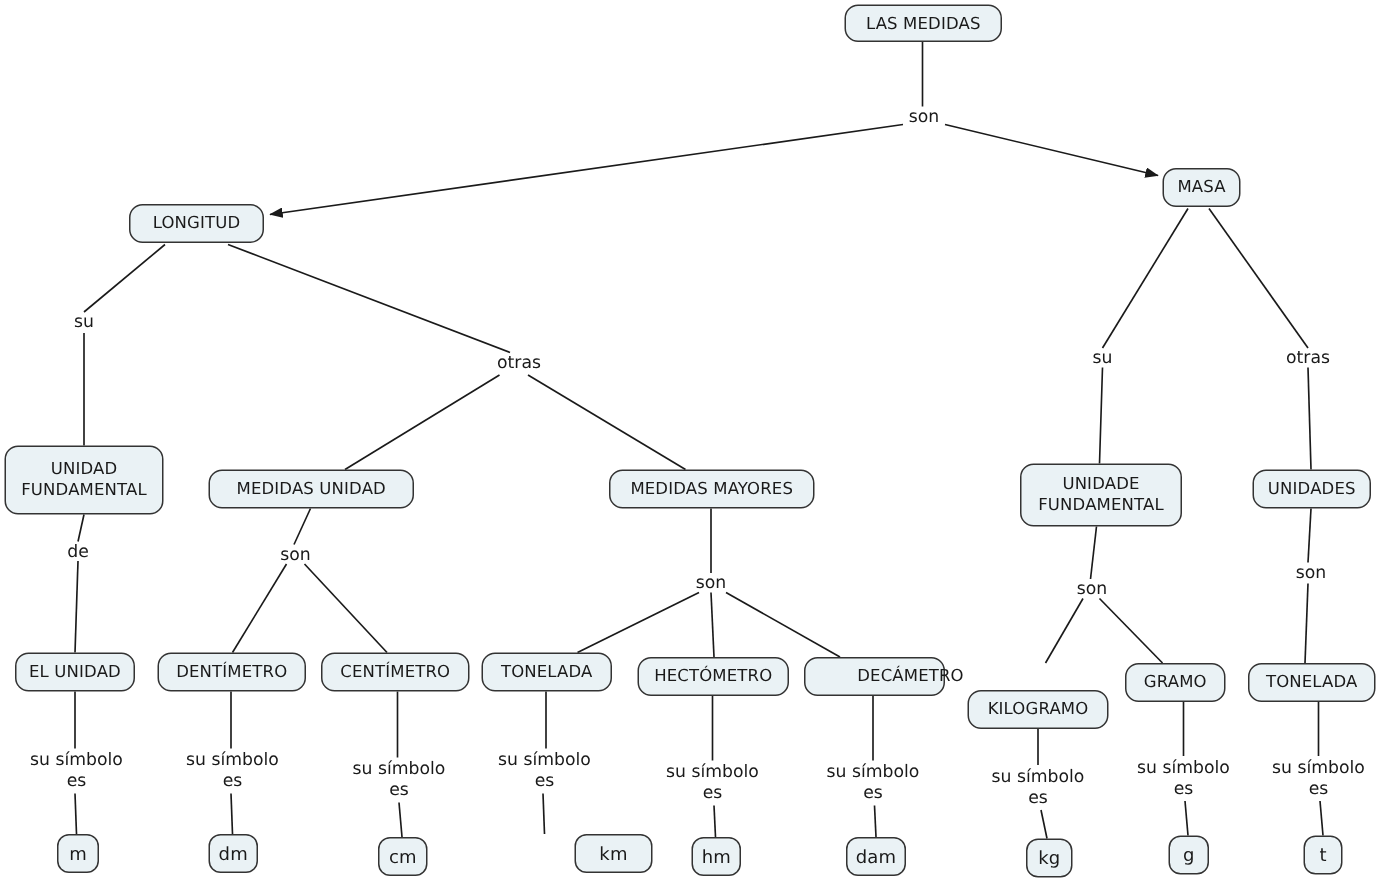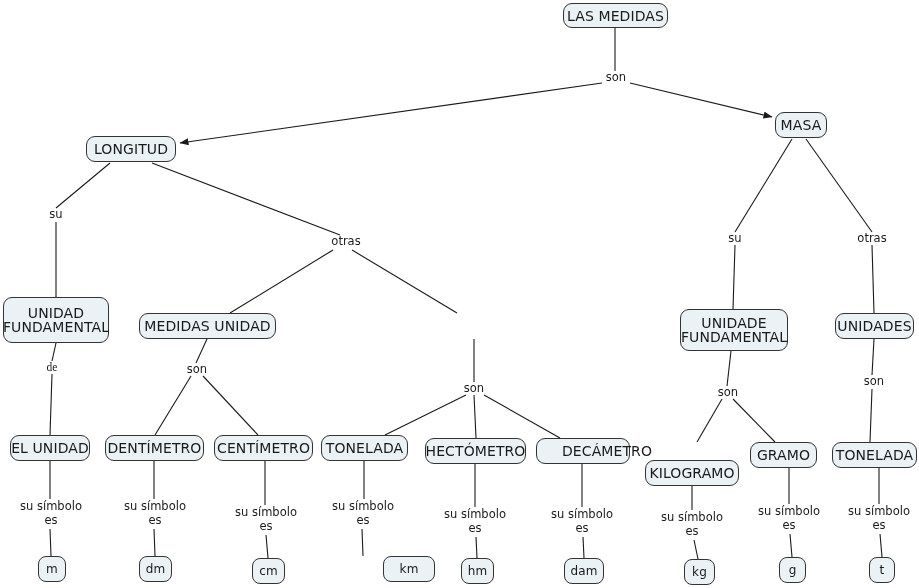--- a/index.html
+++ b/index.html
@@ -25,21 +25,21 @@
     height: 588px;
     pointer-events: none;
   }
   .node {
     position: absolute;
     box-sizing: border-box;
     background: #eaf2f5;
     border: 1px solid #333333;
     border-radius: 9px;
     color: #1a1a1a;
-    font-size: 14px;
+    font-size: 11px;
     line-height: 14px;
     text-align: center;
     display: flex;
     align-items: center;
     justify-content: center;
     white-space: pre-line;
     letter-spacing: 0.1px;
   }
   .node.small {
     border-radius: 8px;
@@ -144,25 +144,26 @@
   <div class="node" style="left:775px; top:112px; width:52px; height:26px;">MASA</div>
 
   <div class="linklabel" style="left:41px; top:208px; width:30px;">su</div>
   <div class="linklabel" style="left:325px; top:235px; width:42px;">otras</div>
   <div class="linklabel" style="left:720px; top:232px; width:30px;">su</div>
   <div class="linklabel" style="left:851px; top:232px; width:42px;">otras</div>
 
   <div class="node" style="left:3px; top:297px; width:106px; height:46px;">UNIDAD
 FUNDAMENTAL</div>
   <div class="node" style="left:139px; top:313px; width:137px; height:26px;">MEDIDAS UNIDAD</div>
+  <div class="node" style="left:406px; top:313px; width:137px; height:26px;">MEDIDAS MAYORES</div>
   <div class="node" style="left:680px; top:309px; width:108px; height:42px;">UNIDADE
 FUNDAMENTAL</div>
   <div class="node" style="left:835px; top:313px; width:79px; height:26px;">UNIDADES</div>
 
-  <div class="linklabel" style="left:37px; top:361px; width:30px;font-family:Liberation Serif, serif;">de</div>
+  <div class="linklabel" style="left:37px; top:361px; width:30px;">de</div>
   <div class="linklabel" style="left:181px; top:363px; width:32px;">son</div>
   <div class="linklabel" style="left:458px; top:382px; width:32px;">son</div>
   <div class="linklabel" style="left:712px; top:386px; width:32px;">son</div>
   <div class="linklabel" style="left:858px; top:375px; width:32px;">son</div>
 
   <div class="node" style="left:10px; top:435px; width:80px; height:26px;">EL UNIDAD</div>
   <div class="node" style="left:105px; top:435px; width:99px; height:26px;">DENTÍMETRO</div>
   <div class="node" style="left:214px; top:435px; width:99px; height:26px;">CENTÍMETRO</div>
   <div class="node" style="left:321px; top:435px; width:87px; height:26px;">TONELADA</div>
   <div class="node" style="left:425px; top:438px; width:101px; height:26px;">HECTÓMETRO</div>

